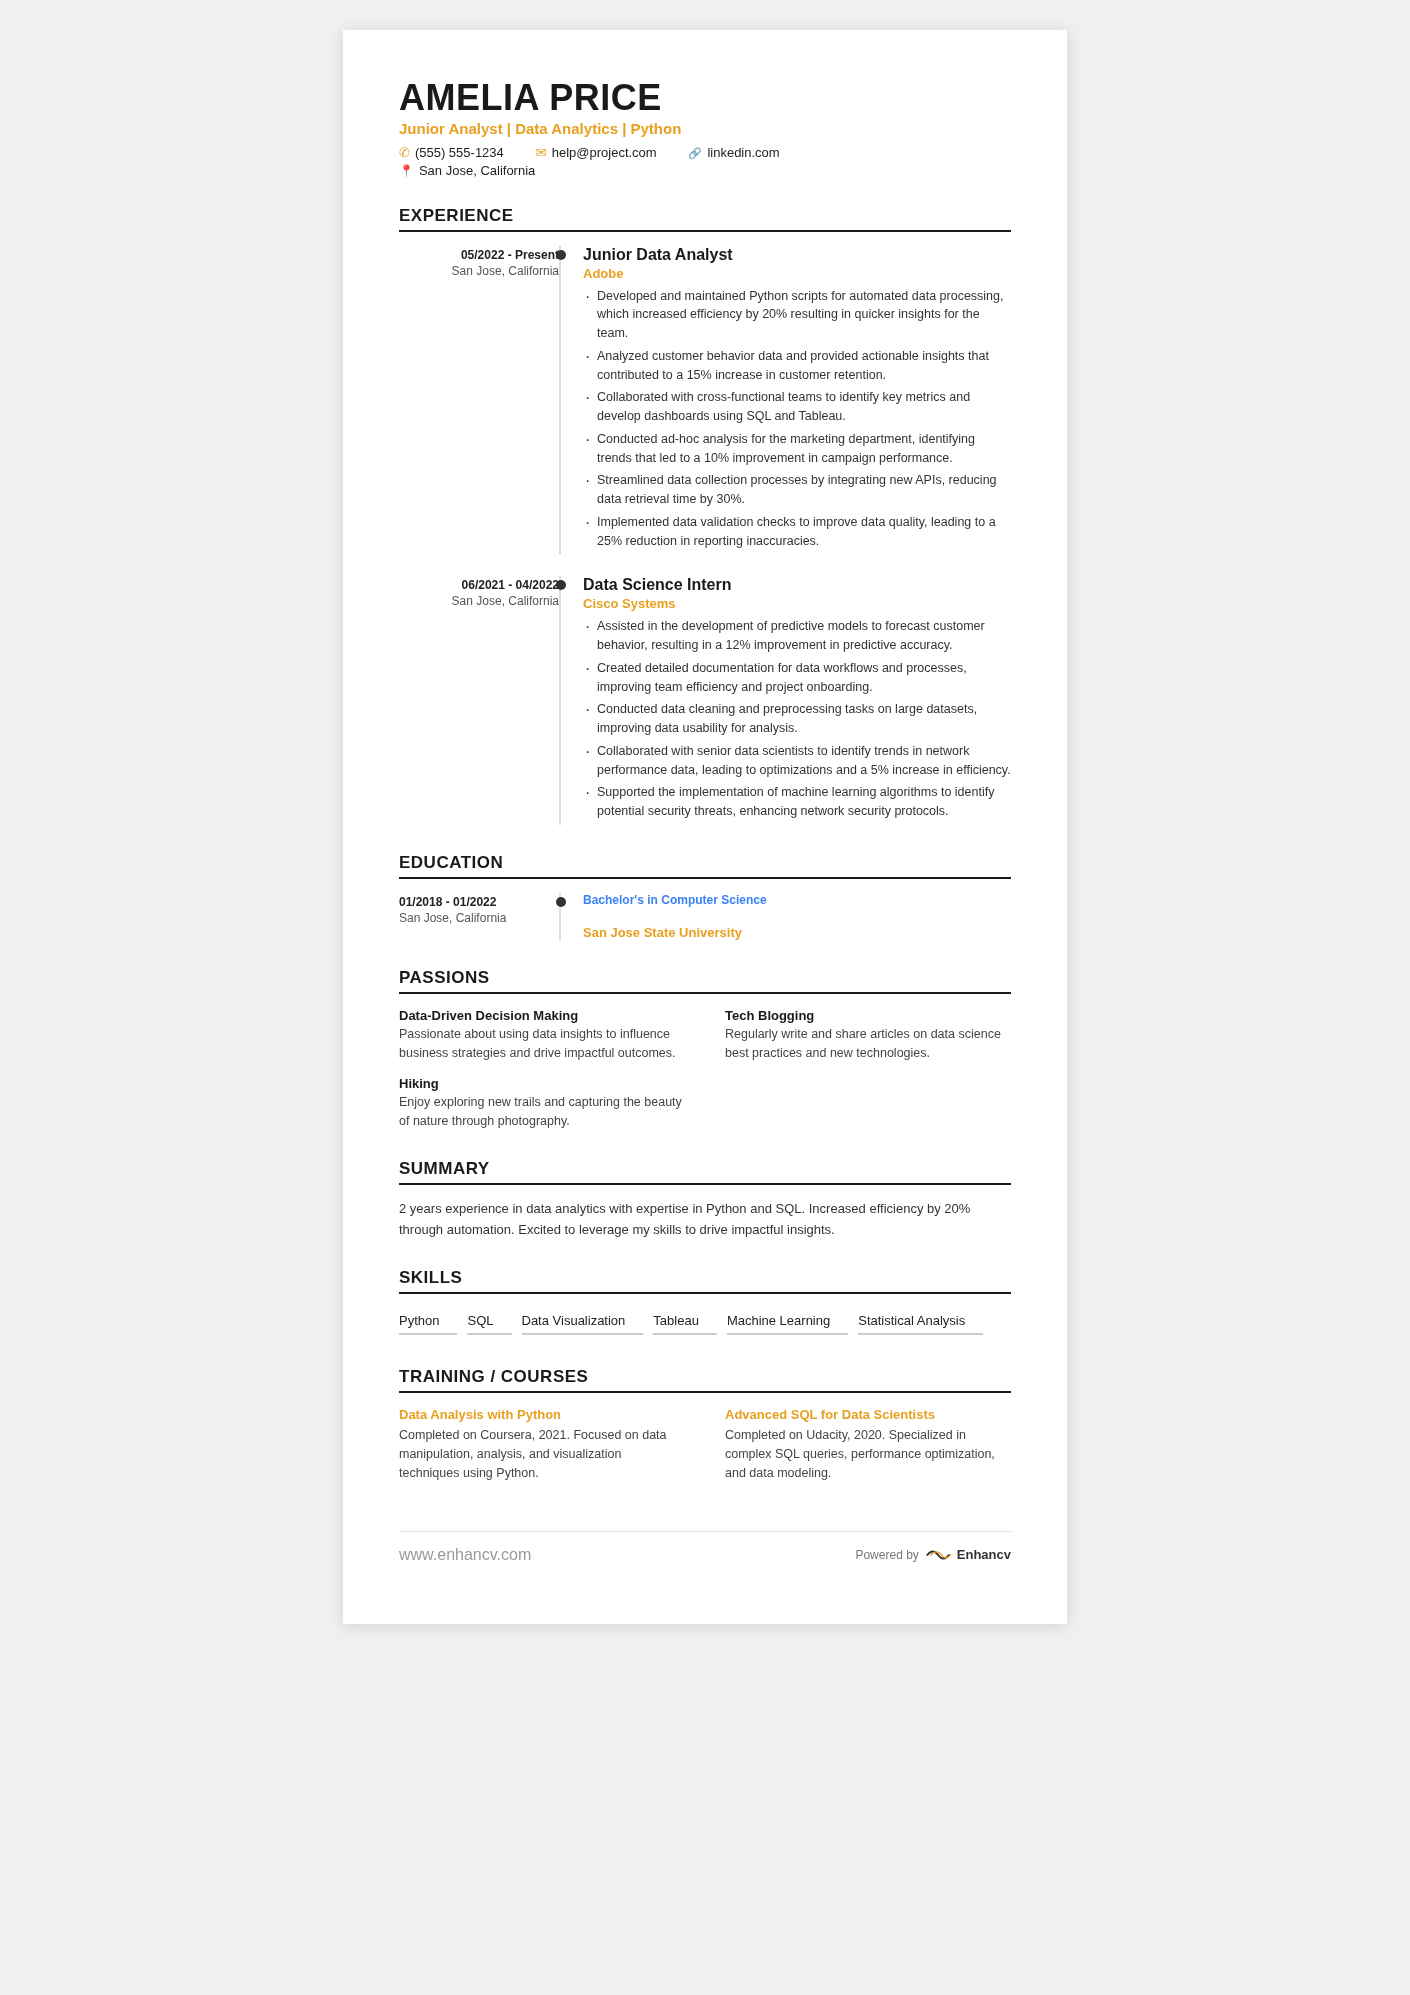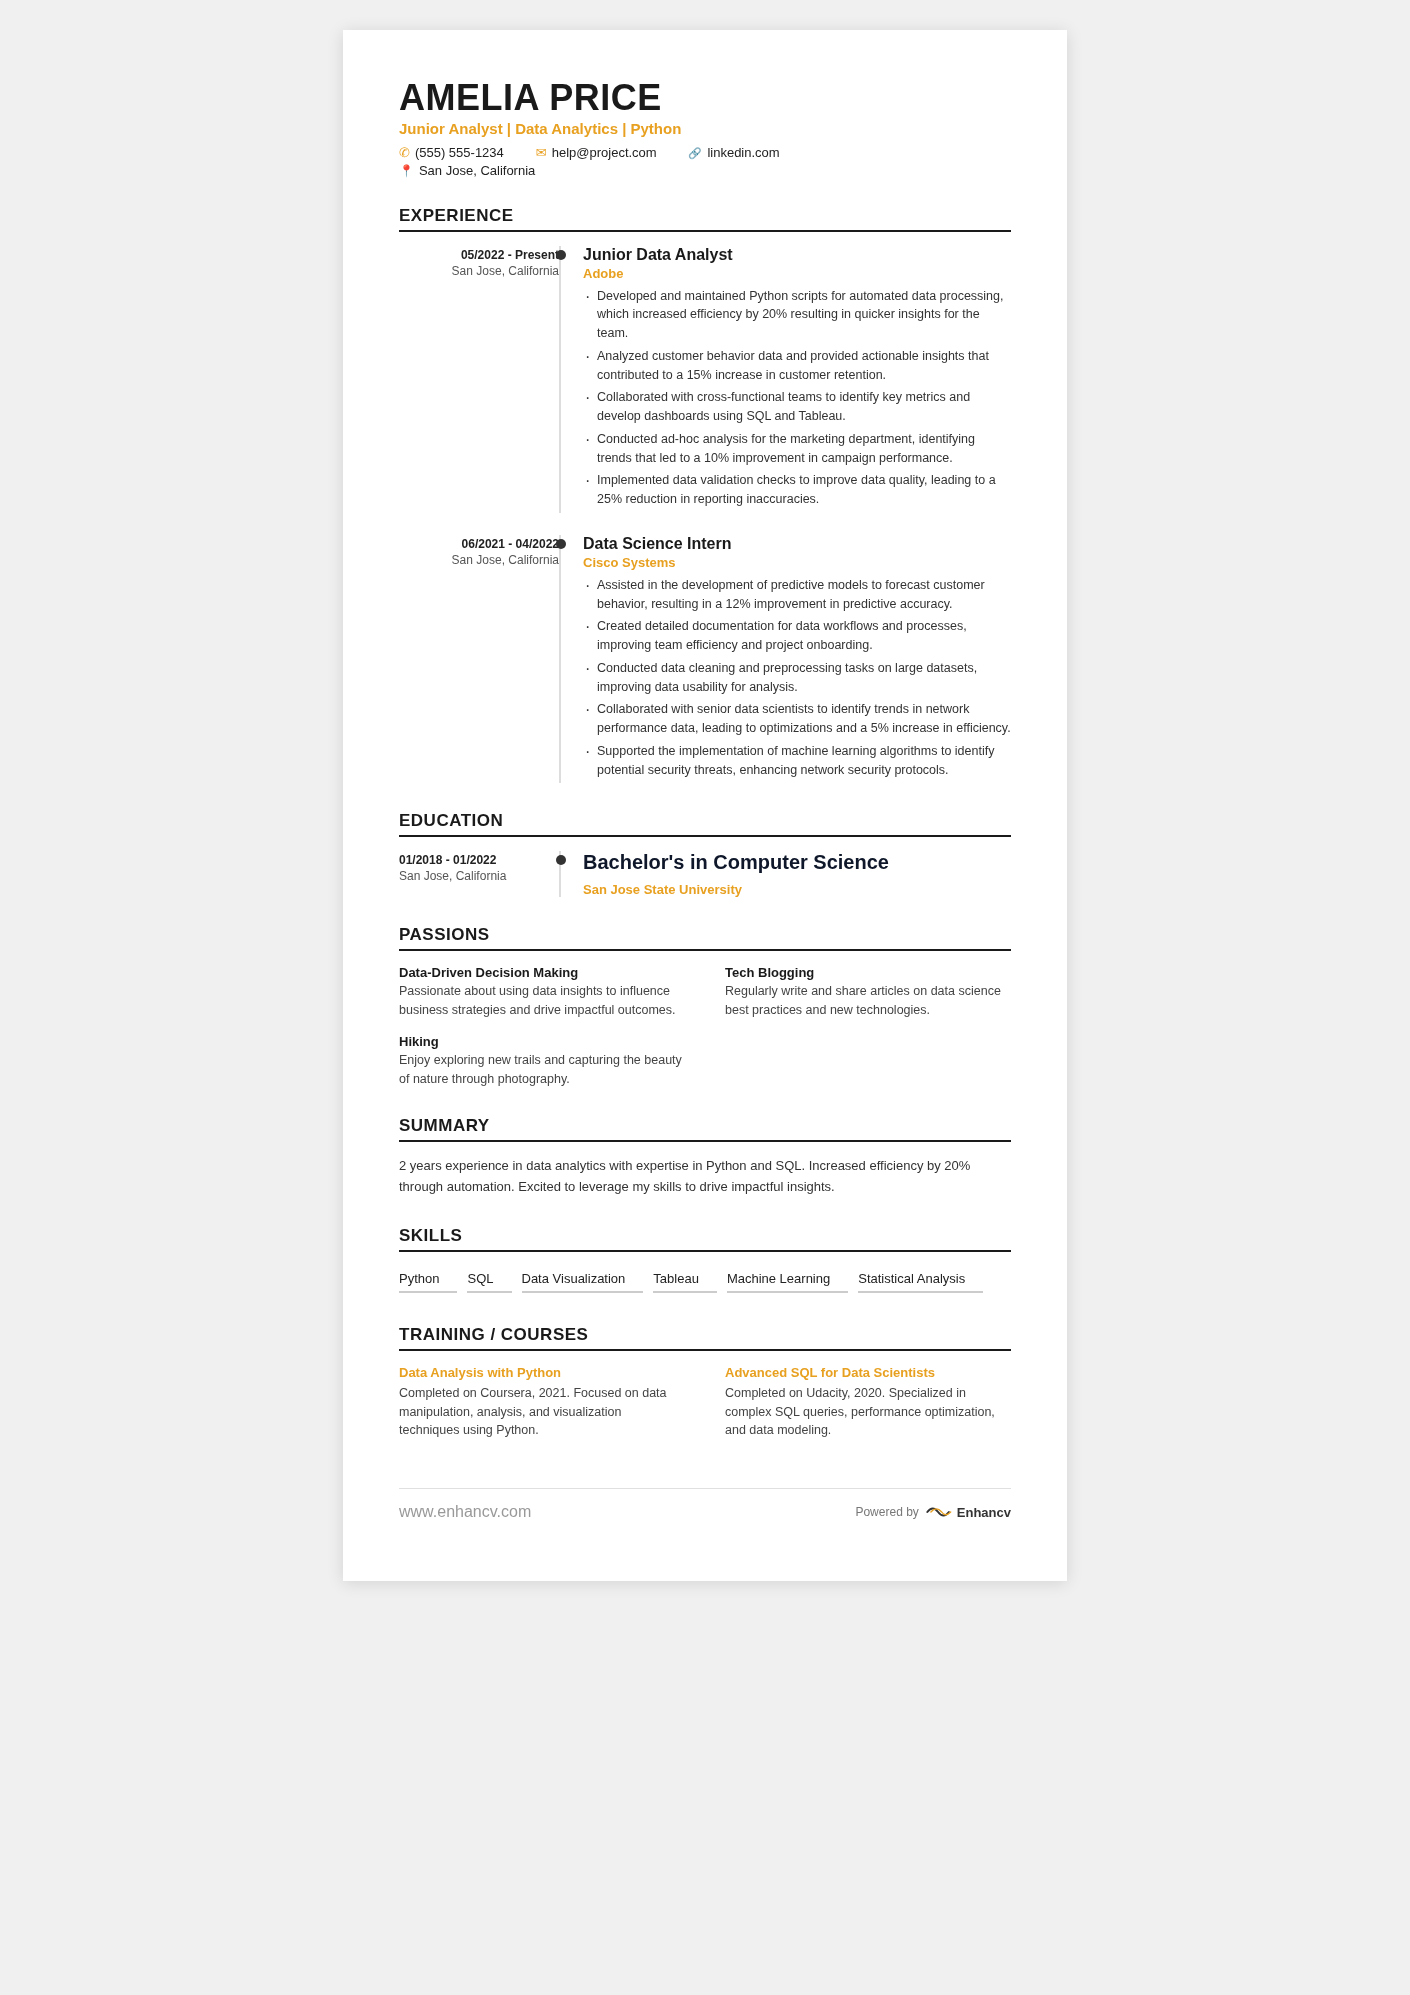--- a/index.html
+++ b/index.html
@@ -165,24 +165,24 @@
       height: 10px;
       background: #333;
       border-radius: 50%;
     }
     .edu-right {
       flex: 1;
       padding-left: 22px;
       border-left: 2px solid #ddd;
     }
     .edu-degree {
-      font-size: 20px;
-      font-weight: 700;
-      color: #0f172a;
-      margin-bottom: 8px;
+      font-size: 12px;
+      font-weight: 700;
+      color: #3b82f6;
+      margin-bottom: 18px;
     }
     .edu-school {
       font-size: 13px;
       font-weight: 700;
       color: #e8a020;
     }
 
     
     .passions-grid {
       display: grid;
@@ -309,20 +309,21 @@
         <div class="exp-dot"></div>
       </div>
       <div class="exp-right">
         <div class="exp-title">Junior Data Analyst</div>
         <div class="exp-company">Adobe</div>
         <ul class="exp-bullets">
           <li>Developed and maintained Python scripts for automated data processing, which increased efficiency by 20% resulting in quicker insights for the team.</li>
           <li>Analyzed customer behavior data and provided actionable insights that contributed to a 15% increase in customer retention.</li>
           <li>Collaborated with cross-functional teams to identify key metrics and develop dashboards using SQL and Tableau.</li>
           <li>Conducted ad-hoc analysis for the marketing department, identifying trends that led to a 10% improvement in campaign performance.</li>
+          <li>Streamlined data collection processes by integrating new APIs, reducing data retrieval time by 30%.</li>
           <li>Implemented data validation checks to improve data quality, leading to a 25% reduction in reporting inaccuracies.</li>
         </ul>
       </div>
     </div>
 
     <div class="exp-row">
       <div class="exp-left">
         <div class="exp-date">06/2021 - 04/2022</div>
         <div class="exp-location">San Jose, California</div>
         <div class="exp-dot"></div>

